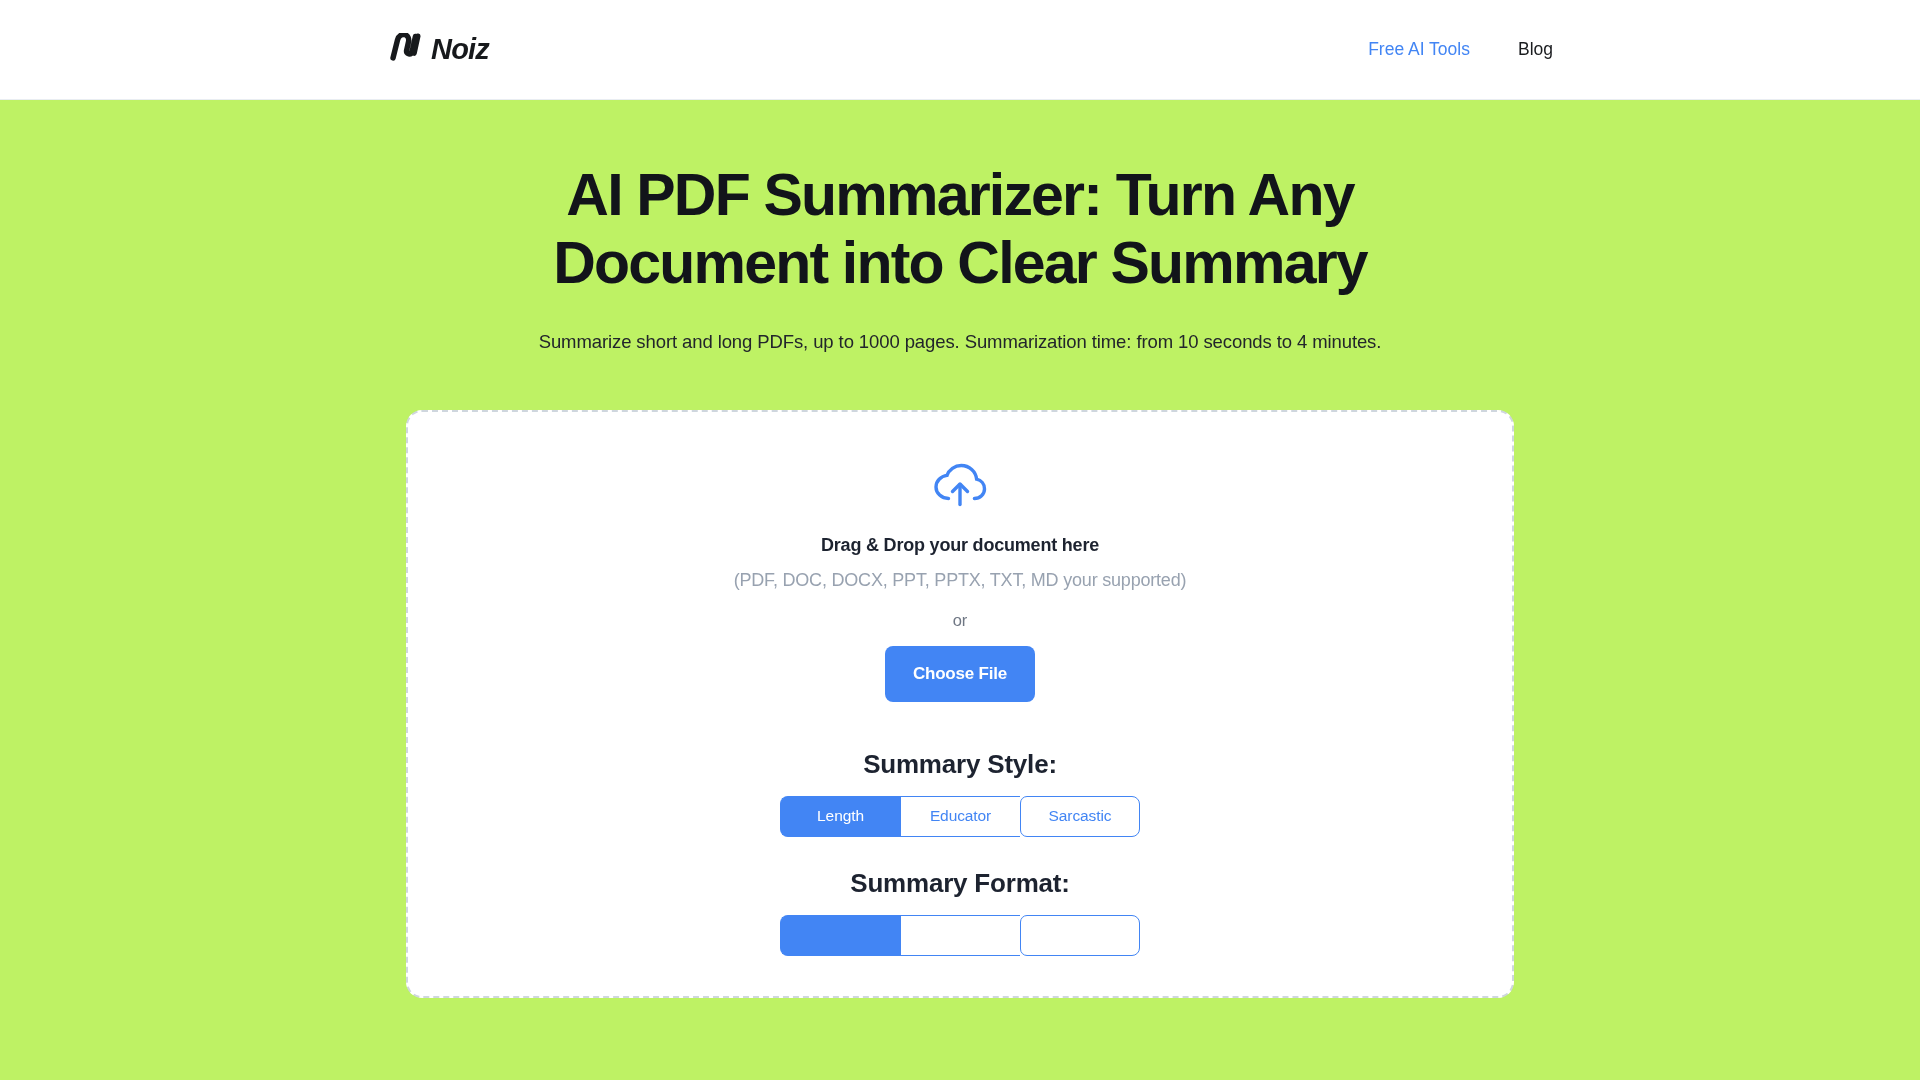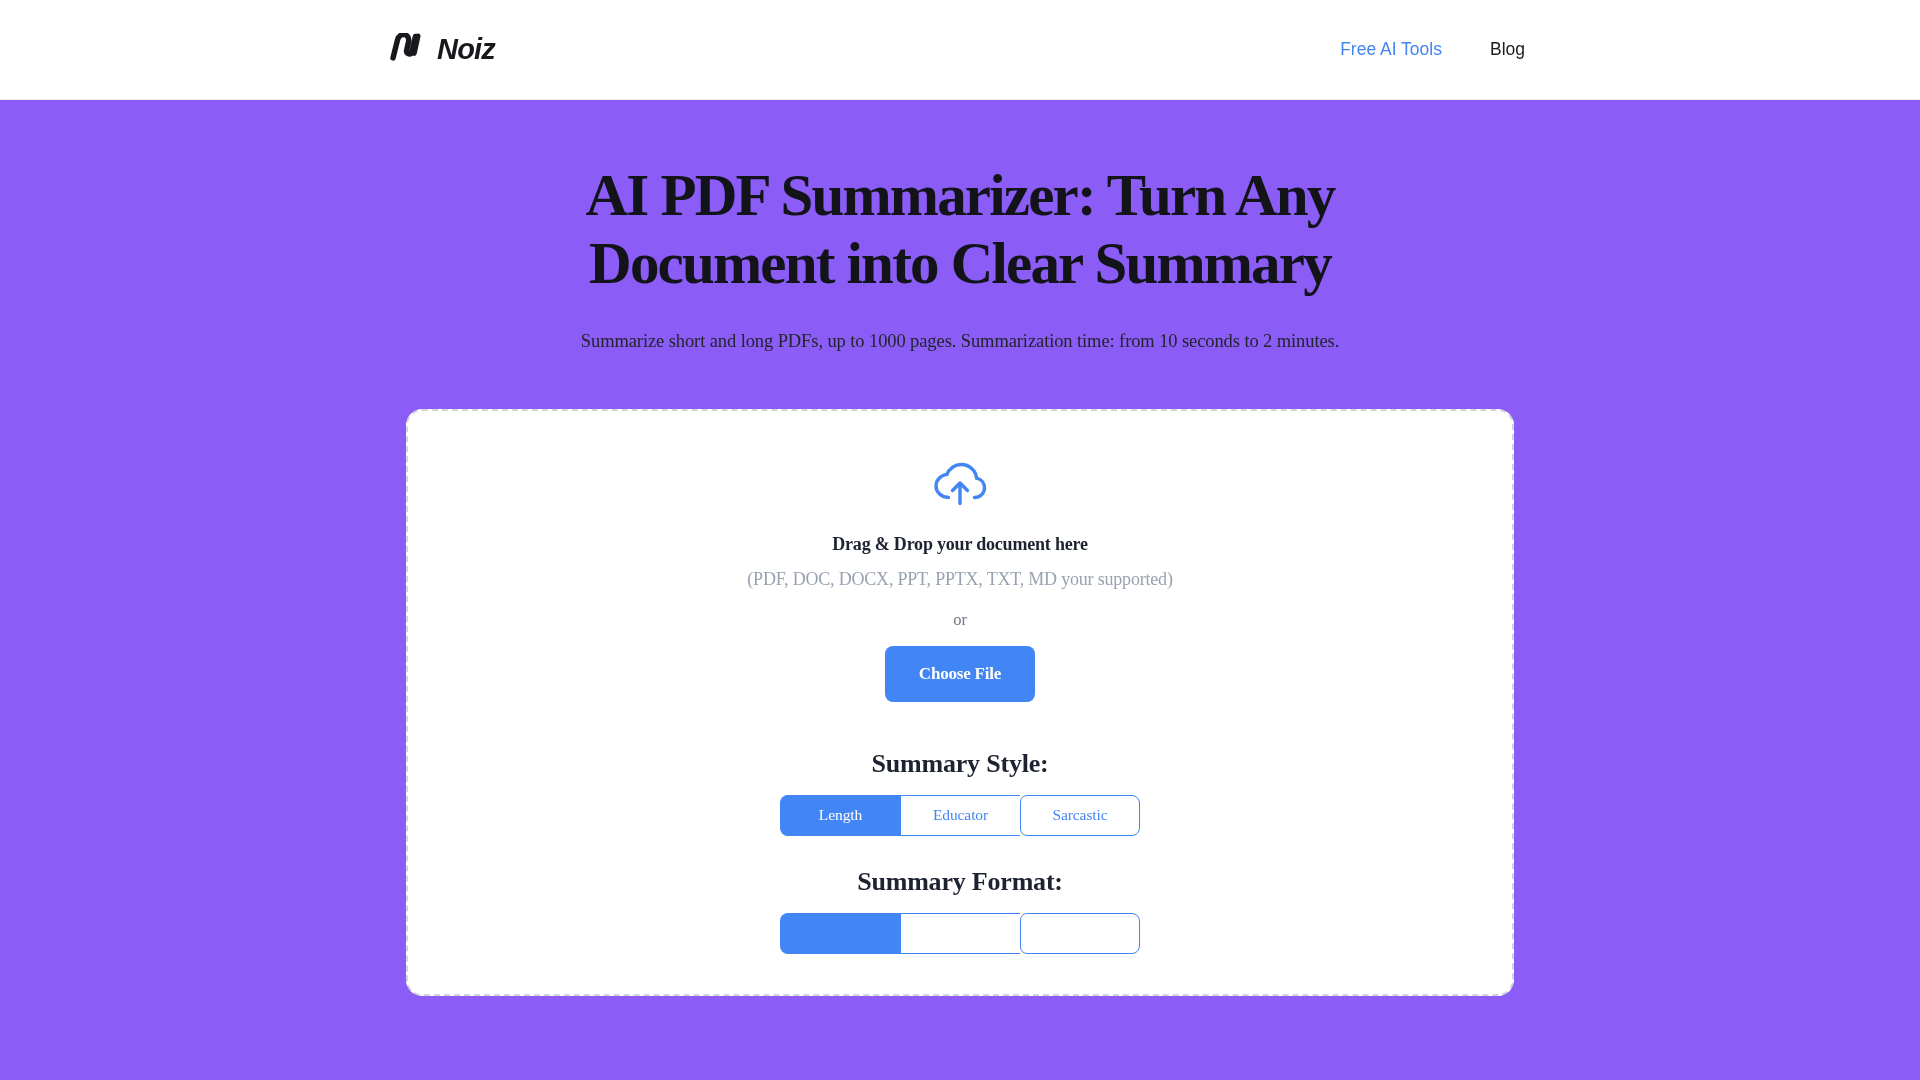--- a/index.html
+++ b/index.html
@@ -24,60 +24,59 @@
     display: flex;
     align-items: center;
     position: relative;
   }
 
   .brand {
     position: absolute;
     left: 389px;
     display: flex;
     align-items: center;
-    gap: 14px;
+    gap: 8px;
     text-decoration: none;
   }
 
   .brand-mark { display: block; }
 
   .brand-name {
     font-size: 29px;
     font-weight: 700;
     font-style: italic;
     letter-spacing: -0.8px;
     color: #17191c;
   }
 
   .main-nav {
     position: absolute;
-    right: 395px;
+    right: 367px;
     display: flex;
     align-items: center;
     gap: 48px;
   }
 
   .nav-link {
     font-size: 17.5px;
     color: #1a1c1f;
     text-decoration: none;
     white-space: nowrap;
   }
 
   .nav-link.is-accent { color: #4285f4; }
 
   
   .hero {
-    background: #8b5cf6;
+    background: #bef264;
     height: 980px;
     padding-top: 61px;
     display: flex;
     flex-direction: column;
     align-items: center;
-    font-family: Liberation Serif, serif;
   }
 
   .hero-title {
     width: 1000px;
     text-align: center;
     font-size: 59px;
     line-height: 1.16;
     font-weight: 700;
     letter-spacing: -1.8px;
     color: #12141a;
@@ -219,21 +218,21 @@
     <a class="nav-link is-accent" href="#">Free AI Tools</a>
     <a class="nav-link" href="#">Blog</a>
   </nav>
 
 </header>
 
 <main class="hero">
 
   <h1 class="hero-title">AI PDF Summarizer: Turn Any Document into Clear Summary</h1>
 
-  <p class="hero-subtitle">Summarize short and long PDFs, up to 1000 pages. Summarization time: from 10 seconds to 2 minutes.</p>
+  <p class="hero-subtitle">Summarize short and long PDFs, up to 1000 pages. Summarization time: from 10 seconds to 4 minutes.</p>
 
   <section class="upload-card">
 
     <span class="upload-icon">
       <svg width="54" height="44" viewBox="0 0 54 44" aria-hidden="true">
         <path d="M15.5 35.5 C8.6 35.5 3 30.3 3 23.9 C3 18 7.8 13.1 14 12.4 C16 6.6 21.7 2.5 28.3 2.5 C36.3 2.5 42.9 8.5 43.6 16.2 C48.2 17.3 51.5 21.2 51.5 25.9 C51.5 31.2 47 35.5 41.4 35.5" fill="none" stroke="#4285f4" stroke-width="3.4" stroke-linecap="round"></path>
         <path d="M27 41.5 L27 21.5" fill="none" stroke="#4285f4" stroke-width="3.4" stroke-linecap="round"></path>
         <path d="M19.5 28.5 L27 21 L34.5 28.5" fill="none" stroke="#4285f4" stroke-width="3.4" stroke-linecap="round" stroke-linejoin="round"></path>
       </svg>
     </span>

